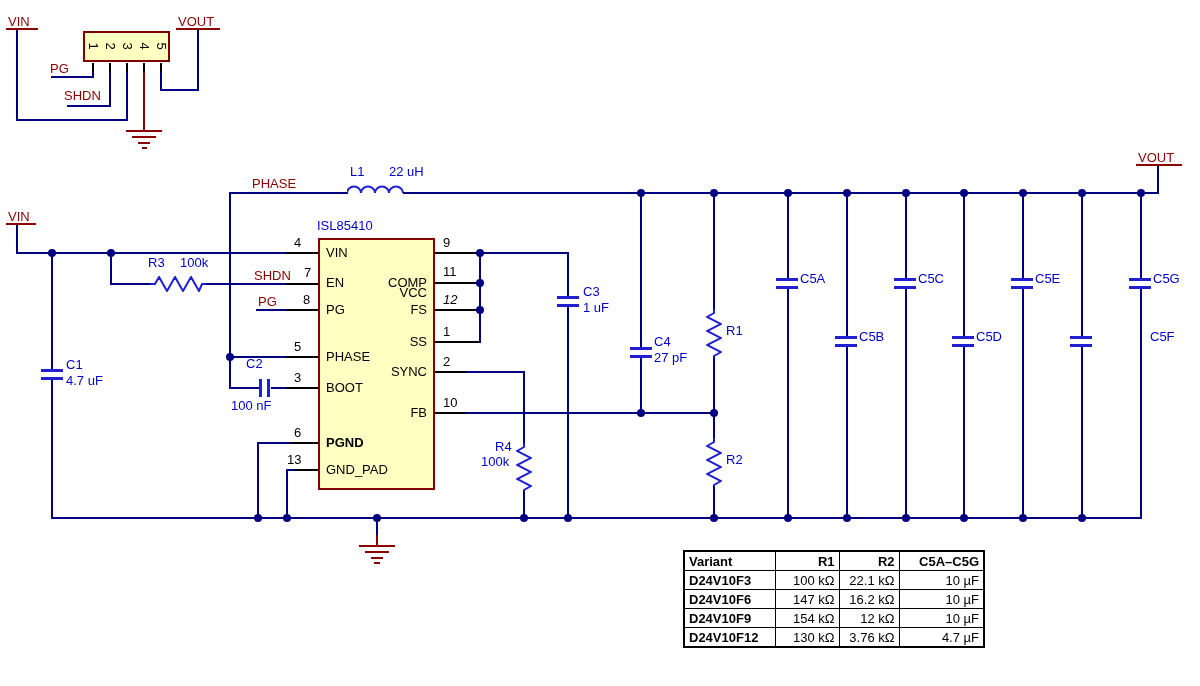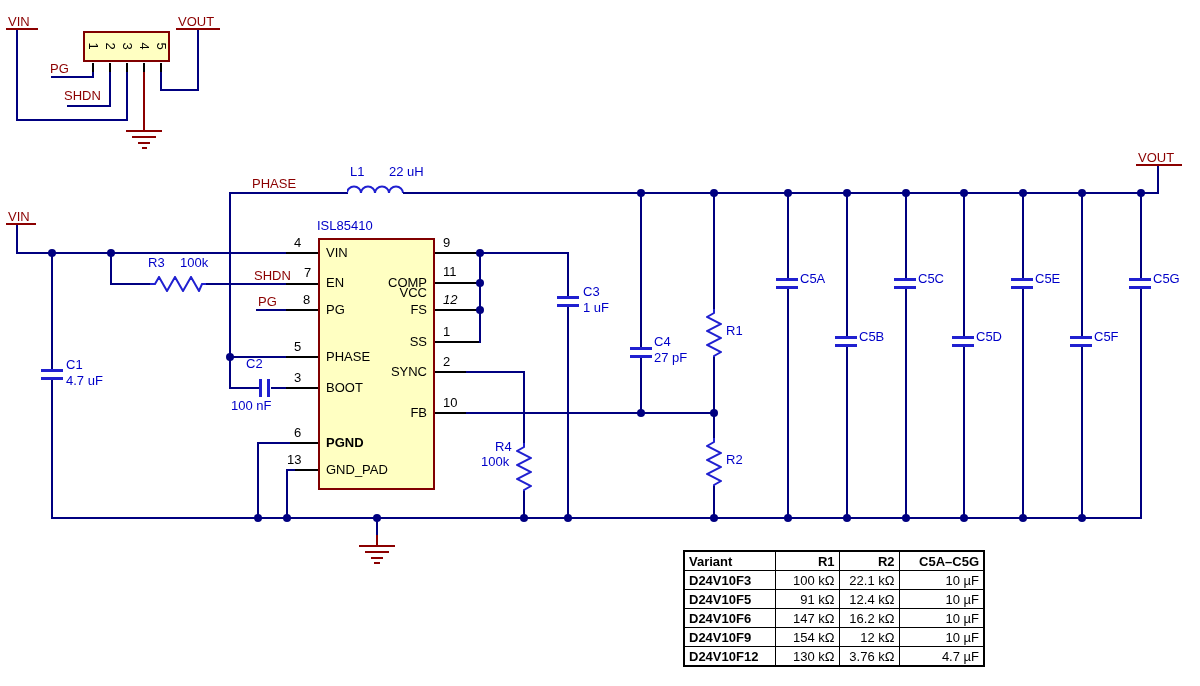--- a/index.html
+++ b/index.html
@@ -258,21 +258,21 @@
   <div class="plh" style="left:1011px;top:278px;"></div>
   <div class="plh" style="left:1011px;top:286px;"></div>
   <div class="wv" style="left:1022px;top:289px;height:229px;"></div>
   <div class="lbl" style="left:1035px;top:272px;">C5E</div>
   <div class="dot" style="left:1019px;top:514px;"></div>
 
   <div class="wv" style="left:1081px;top:194px;height:142px;"></div>
   <div class="plh" style="left:1070px;top:336px;"></div>
   <div class="plh" style="left:1070px;top:344px;"></div>
   <div class="wv" style="left:1081px;top:347px;height:171px;"></div>
-  <div class="lbl" style="left:1094px;top:330px;">C5F</div>
+  <div class="lbl" style="left:1150px;top:330px;">C5F</div>
   <div class="dot" style="left:1078px;top:514px;"></div>
 
   <div class="wv" style="left:1140px;top:194px;height:84px;"></div>
   <div class="plh" style="left:1129px;top:278px;"></div>
   <div class="plh" style="left:1129px;top:286px;"></div>
   <div class="wv" style="left:1140px;top:289px;height:229px;"></div>
   <div class="lbl" style="left:1153px;top:272px;">C5G</div>
 
   <div class="wh" style="left:51px;top:517px;width:1091px;"></div>
   <div class="dot" style="left:254px;top:514px;"></div>
@@ -310,26 +310,20 @@
       <th class="cr hb">R2</th>
       <th class="cr hb">C5A–C5G</th>
     </tr>
     <tr>
       <td class="ca">D24V10F3</td>
       <td class="cr">100 kΩ</td>
       <td class="cr">22.1 kΩ</td>
       <td class="cr">10 µF</td>
     </tr>
     <tr>
-      <td class="ca">D24V10F5</td>
-      <td class="cr">91 kΩ</td>
-      <td class="cr">12.4 kΩ</td>
-      <td class="cr">10 µF</td>
-    </tr>
-    <tr>
       <td class="ca">D24V10F6</td>
       <td class="cr">147 kΩ</td>
       <td class="cr">16.2 kΩ</td>
       <td class="cr">10 µF</td>
     </tr>
     <tr>
       <td class="ca">D24V10F9</td>
       <td class="cr">154 kΩ</td>
       <td class="cr">12 kΩ</td>
       <td class="cr">10 µF</td>

